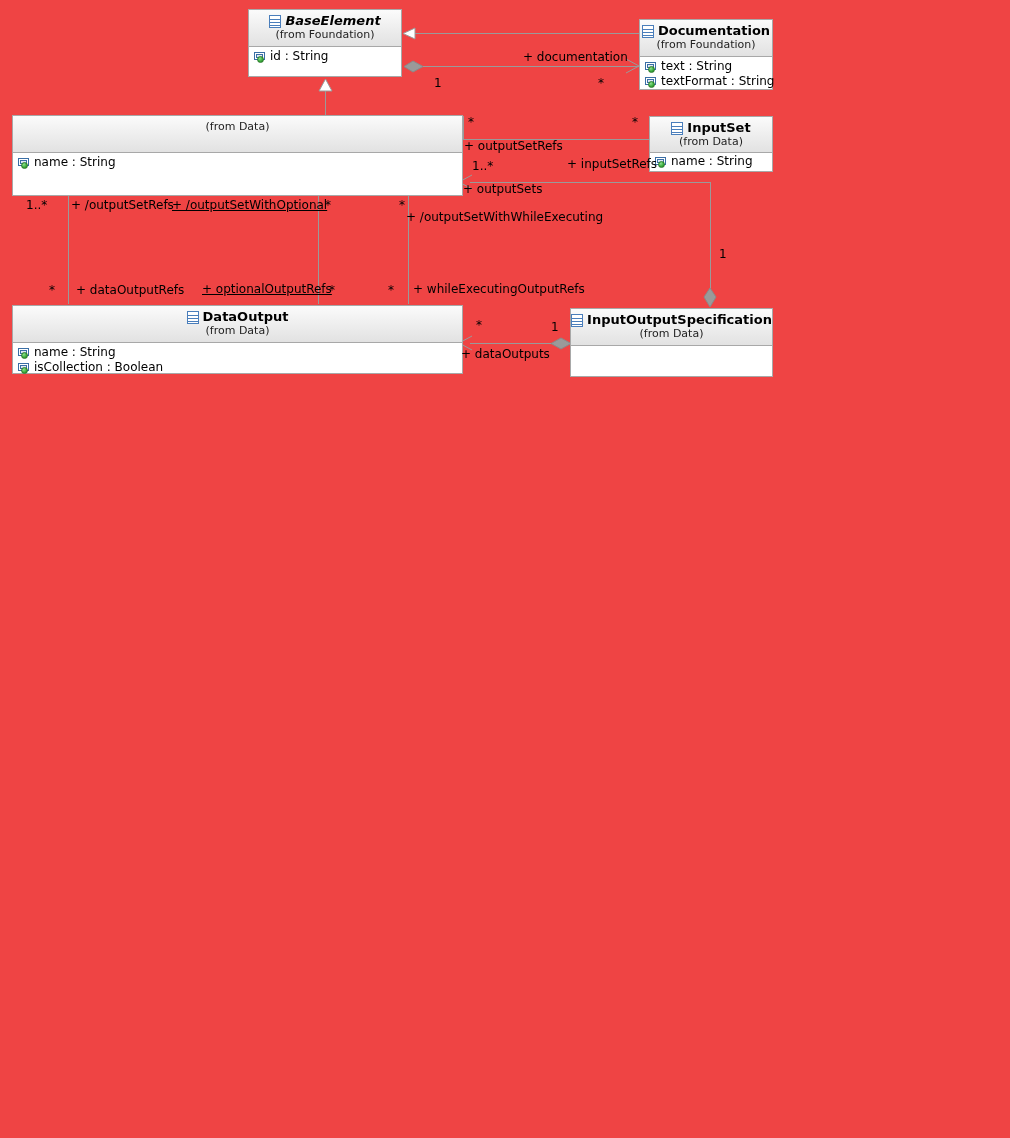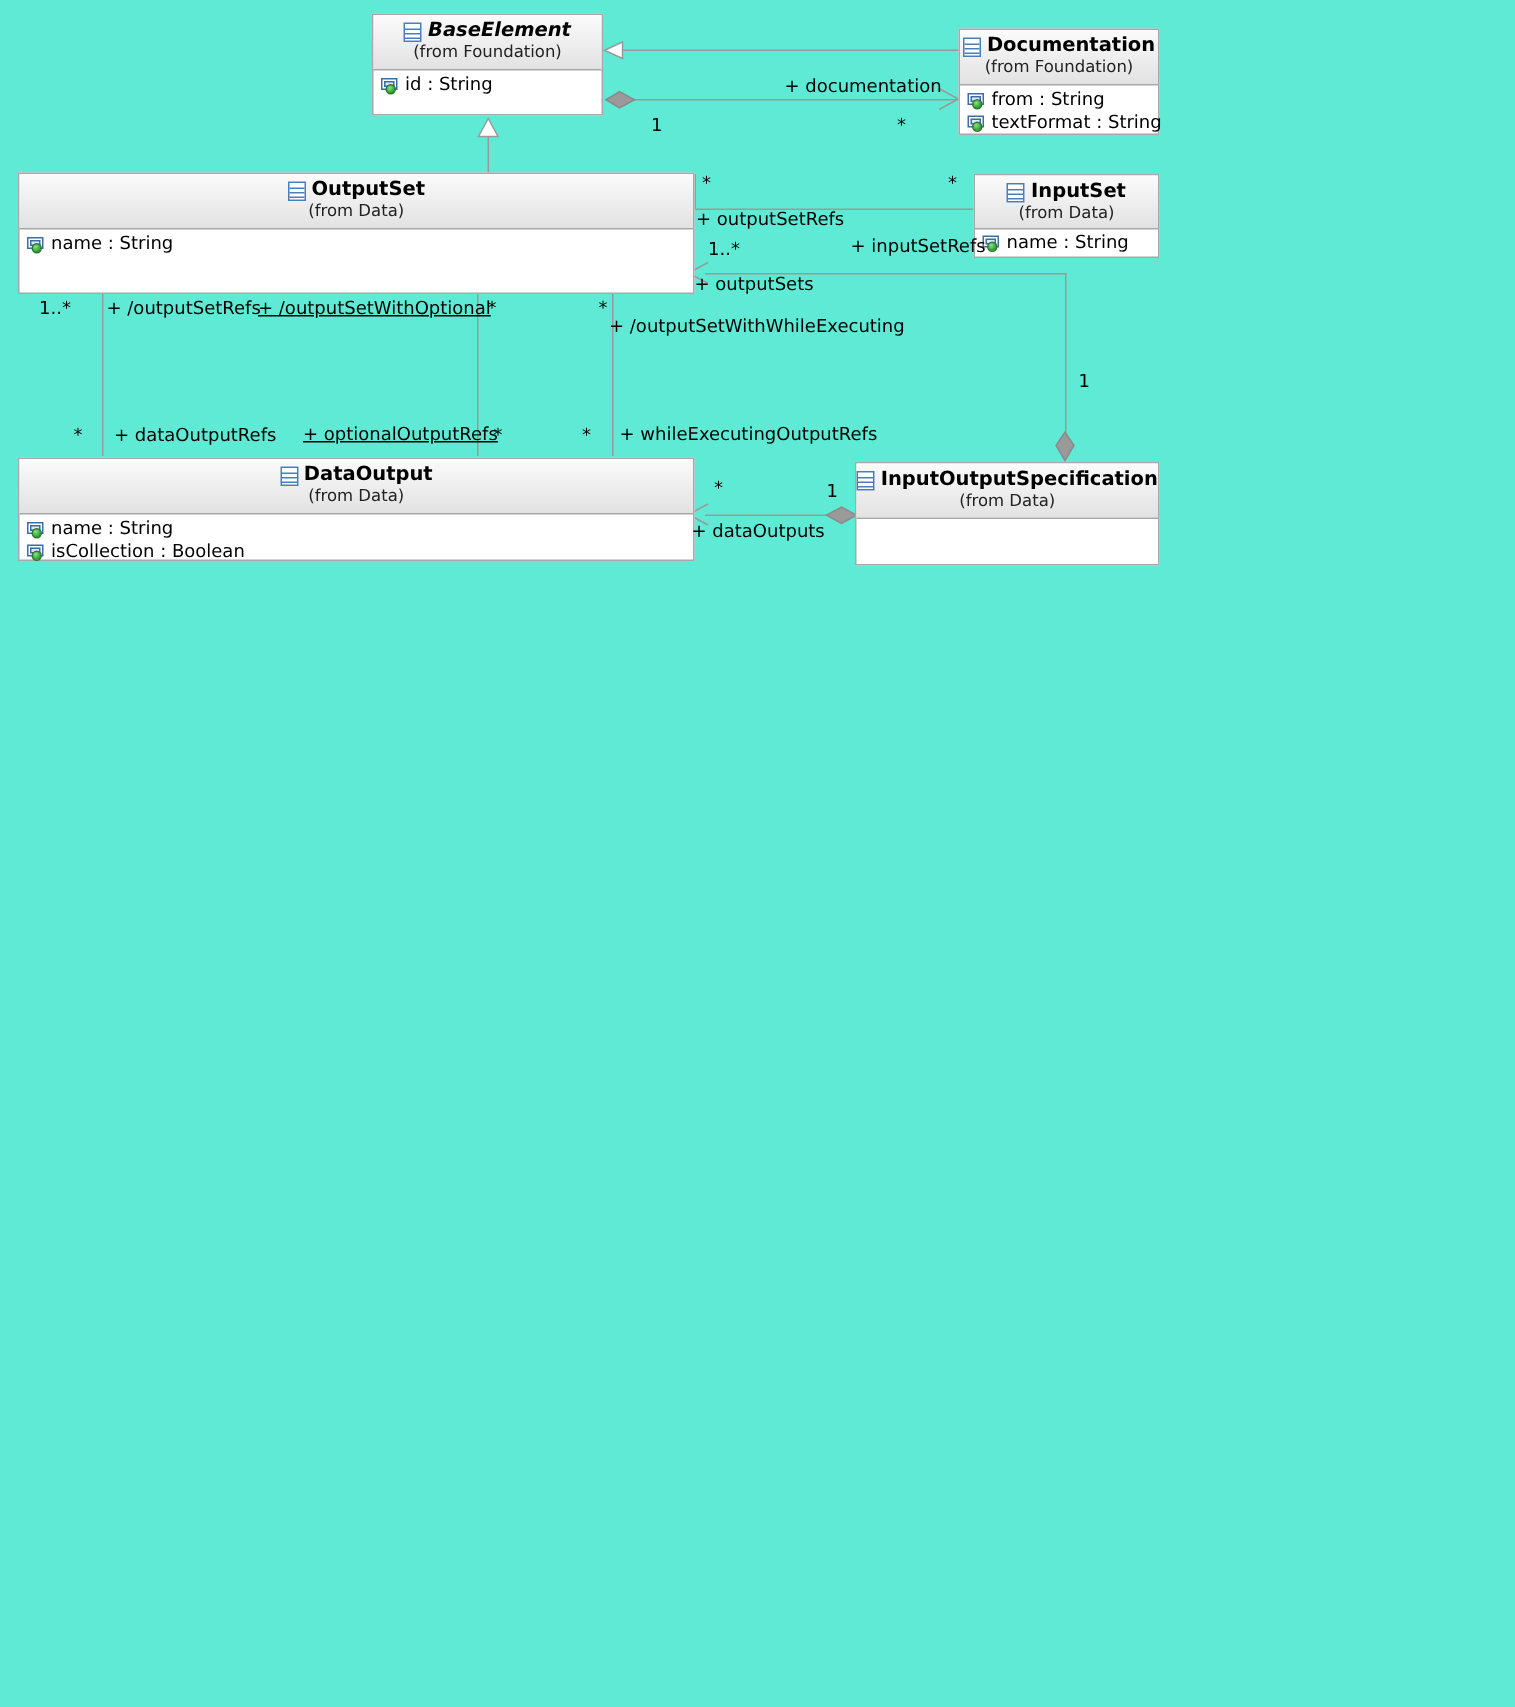--- a/index.html
+++ b/index.html
@@ -5,21 +5,21 @@
   html, body {
     margin: 0;
     padding: 0;
     background: #ffffff;
     font-family: "DejaVu Sans", sans-serif;
   }
   #canvas {
     position: relative;
     width: 1010px;
     height: 1138px;
-    background: #5eead4;
+    background: #ef4444;
     overflow: hidden;
   }
 
   
   .uml-class {
     position: absolute;
     box-sizing: border-box;
     border: 1px solid #a8a8a8;
     background: #ffffff;
     z-index: 5;
@@ -229,39 +229,35 @@
       </div>
       <div class="uml-pkg">(from Foundation)</div>
     </div>
     <div class="uml-attrs">
       <div class="uml-attr">
         <span class="icon-attr">
             <span class="r1"></span>
             <span class="r2"></span>
             <span class="ball"></span>
           </span>
-        <span>from : String</span>
+        <span>text : String</span>
       </div>
       <div class="uml-attr">
         <span class="icon-attr">
             <span class="r1"></span>
             <span class="r2"></span>
             <span class="ball"></span>
           </span>
         <span>textFormat : String</span>
       </div>
     </div>
   </div>
 
   <div class="uml-class" style="left:12px; top:115px; width:451px; height:81px;">
     <div class="uml-header" style="height:37px;">
-      <div class="uml-title-row">
-        <span class="icon-class"></span>
-        <span class="uml-name">OutputSet</span>
-      </div>
       <div class="uml-pkg">(from Data)</div>
     </div>
     <div class="uml-attrs">
       <div class="uml-attr">
         <span class="icon-attr">
             <span class="r1"></span>
             <span class="r2"></span>
             <span class="ball"></span>
           </span>
         <span>name : String</span>

